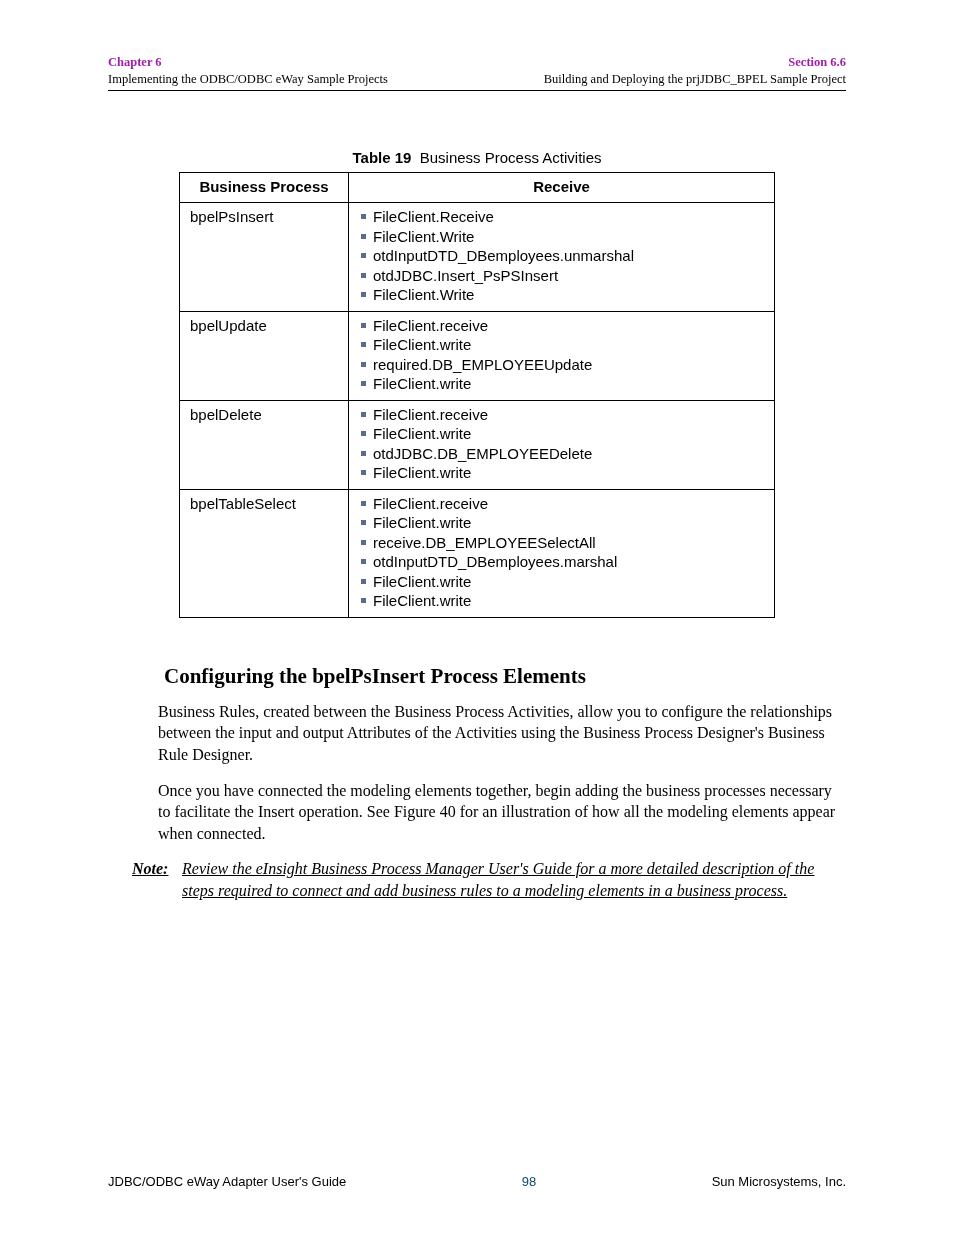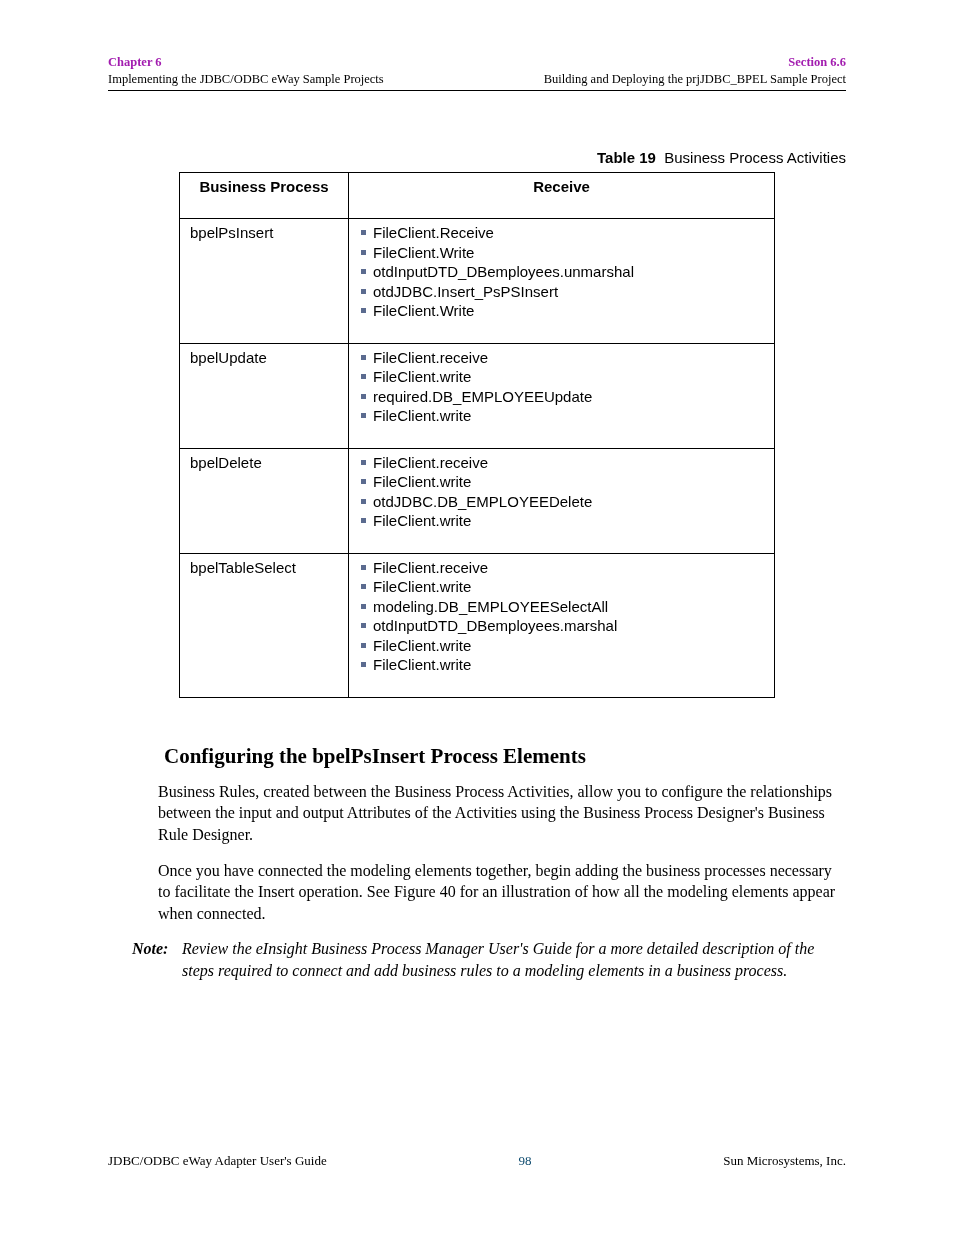--- a/index.html
+++ b/index.html
@@ -28,34 +28,34 @@
   .hdr-blue { color: #a21caf; font-weight: bold; }
   .hdr-rule {
     border: none;
     border-top: 1px solid #000;
     margin: 2px 0 0 0;
   }
   .content {
     margin-top: 58px;
   }
   .table-caption {
-    text-align: right;
+    text-align: center;
     font-size: 15px;
     margin-bottom: 6px;
     font-family: "Optima", "Candara", "Segoe UI", sans-serif;
   }
   .table-caption .tbl-num { font-weight: bold; }
   table.bp {
     border-collapse: collapse;
     margin: 0 auto;
     width: 596px;
   }
   table.bp th, table.bp td {
     border: 1px solid #000;
-    padding: 4px 10px 22px 10px;
+    padding: 4px 10px 6px 10px;
     vertical-align: top;
     font-family: "Optima", "Candara", "Segoe UI", sans-serif;
     font-size: 15px;
     line-height: 1.3;
   }
   table.bp th {
     font-weight: bold;
     text-align: center;
   }
   table.bp th.col-bp { width: 148px; }
@@ -80,51 +80,52 @@
     font-size: 16px;
     line-height: 1.35;
     margin: 0 0 14px 50px;
     text-align: left;
   }
   .note-row {
     display: flex;
     margin: 0 0 23px 24px;
     font-size: 16px;
     line-height: 1.35;
+    text-decoration: underline;
   }
   .note-label {
     font-weight: bold;
     font-style: italic;
     width: 50px;
     flex-shrink: 0;
   }
   .note-body {
     font-style: italic;
     flex: 1;
   }
   .footer {
     position: absolute;
-    bottom: 66px;
+    bottom: 46px;
     left: 108px;
     right: 108px;
     display: flex;
     justify-content: space-between;
     font-size: 13px;
-    font-family: Liberation Serif, serif;
+    font-family: Liberation Sans, sans-serif;
   }
   .footer .pg { color: #0c4a6e; }
 </style>
 </head>
 <body>
 
 <div class="page">
   <div class="header-row">
     <div class="header-left">
       <div class="hdr-blue">Chapter 6</div>
-      <div>Implementing the JDBC/ODBC eWay Sample Projects</div>
+      <div>Implementing the ODBC/ODBC eWay Sample Projects</div>
     </div>
     <div class="header-right">
       <div class="hdr-blue">Section 6.6</div>
       <div>Building and Deploying the prjJDBC_BPEL Sample Project</div>
     </div>
   </div>
   <hr class="hdr-rule">
 
   <div class="content">
     <div class="table-caption">
@@ -172,21 +173,21 @@
                 <li>FileClient.write</li>
               </ul>
             </td>
           </tr>
           <tr>
             <td>bpelTableSelect</td>
             <td>
               <ul class="act-list">
                 <li>FileClient.receive</li>
                 <li>FileClient.write</li>
-                <li>modeling.DB_EMPLOYEESelectAll</li>
+                <li>receive.DB_EMPLOYEESelectAll</li>
                 <li>otdInputDTD_DBemployees.marshal</li>
                 <li>FileClient.write</li>
                 <li>FileClient.write</li>
               </ul>
             </td>
           </tr>
         </tbody>
     </table>
 
     <div class="h3">Configuring the bpelPsInsert Process Elements</div>

